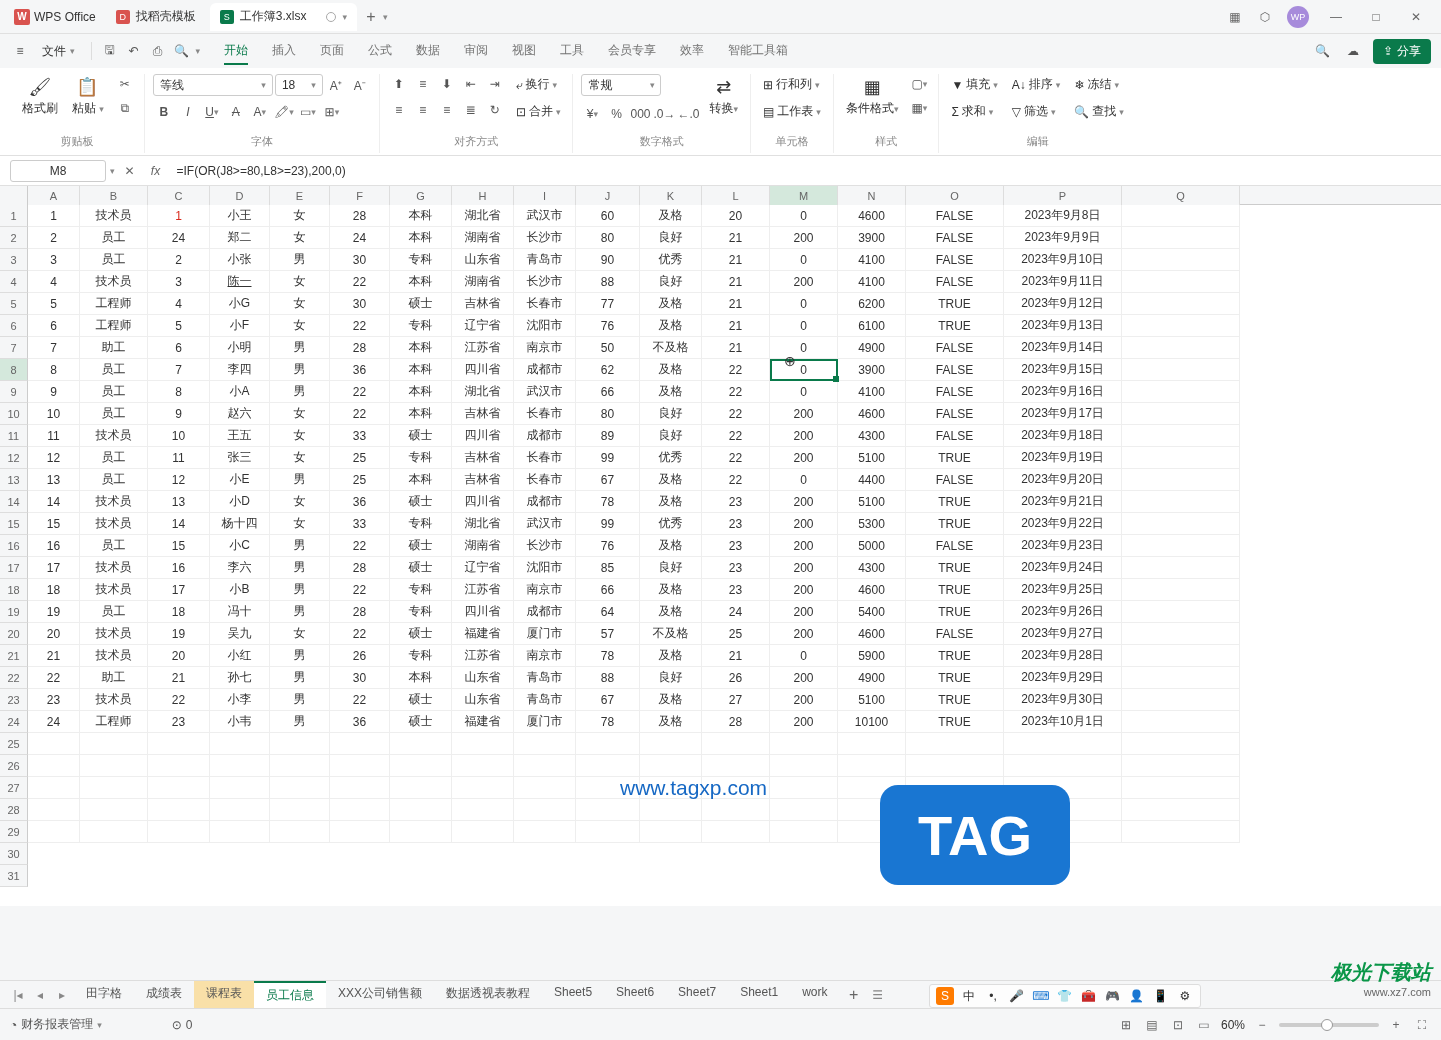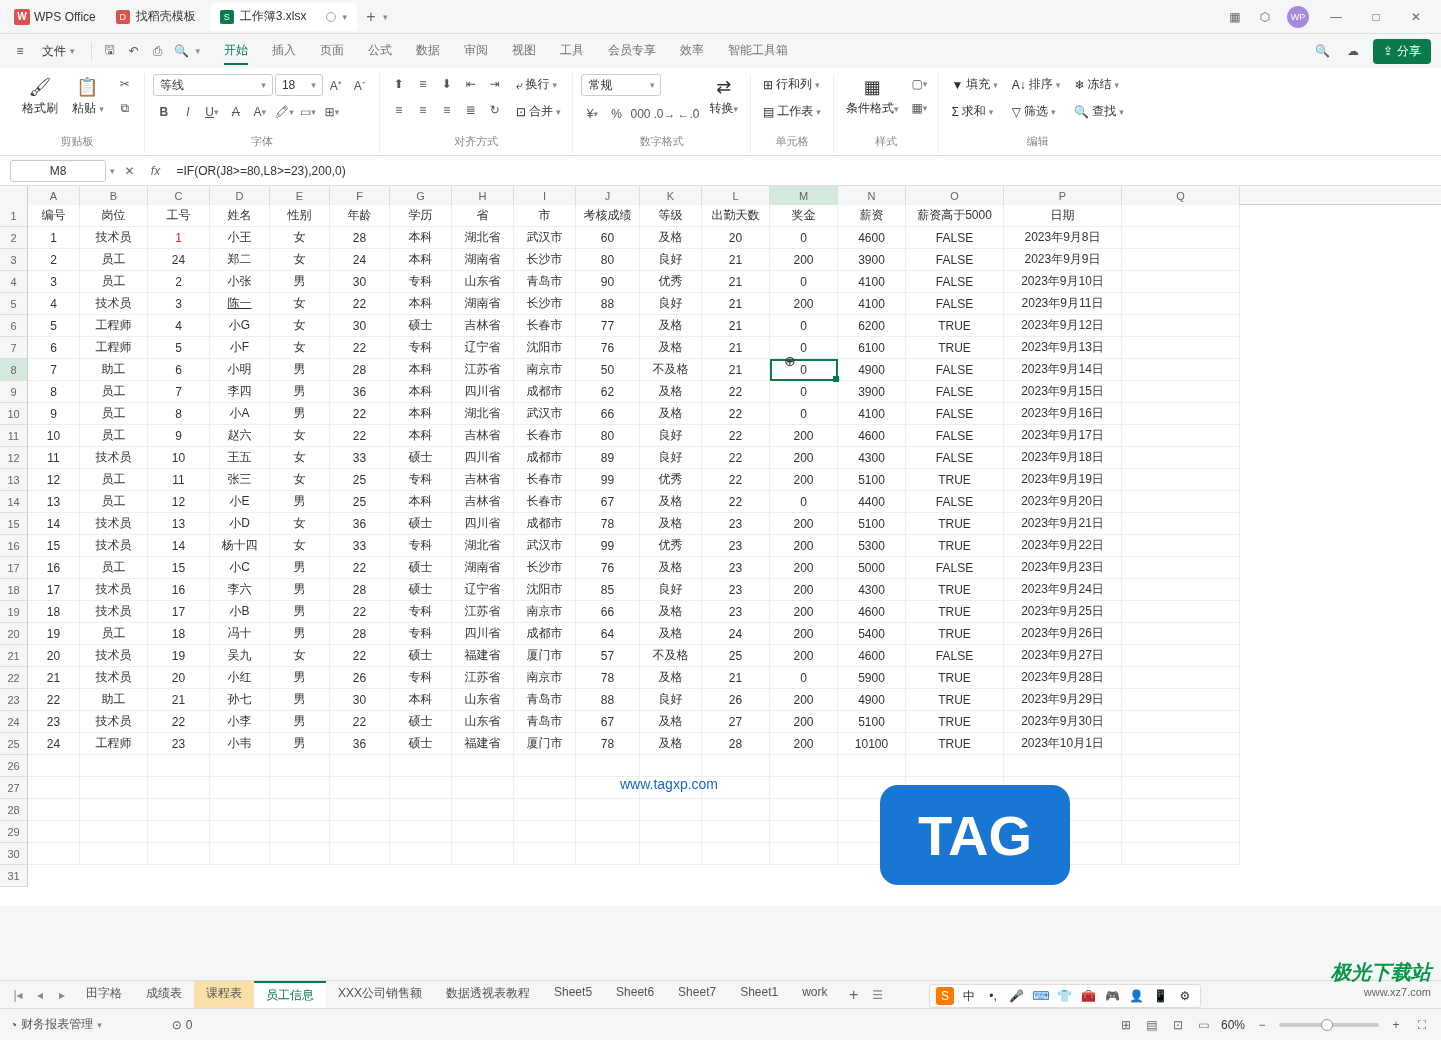--- a/index.html
+++ b/index.html
@@ -53,21 +53,21 @@
 .row-h.sel{background:#d4e8dc}
 .cells{position:relative}
 .data-row{display:flex;height:22px}
 .cell{border-right:1px solid #eee;border-bottom:1px solid #eee;display:flex;align-items:center;justify-content:center;font-size:12px;padding:0 2px;overflow:hidden;white-space:nowrap}
 .merged-title{justify-content:center;flex:1}
 .sel-cell{position:absolute;border:2px solid #0a7a4b;pointer-events:none;z-index:5}
 .sel-handle{position:absolute;width:6px;height:6px;background:#0a7a4b;bottom:-3px;right:-3px}
 .cursor-plus{position:absolute;font-size:14px;color:#333;z-index:6}
 .watermark{position:absolute;left:620px;top:780px;z-index:10}
 .wm1{font-size:46px;font-weight:bold;color:#d9291c;font-family:SimHei}
-.wm2{font-size:14px;color:#1668c4;margin-top:-4px}
+.wm2{font-size:21px;color:#1668c4;margin-top:-4px}
 .tag-badge{position:absolute;left:880px;top:785px;width:190px;height:100px;background:#1976d2;border-radius:18px;display:flex;align-items:center;justify-content:center;color:#fff;font-size:56px;font-weight:bold;z-index:10}
 .jg-badge{position:absolute;right:10px;bottom:42px;z-index:10;text-align:right}
 .jg1{font-size:20px;font-weight:bold;color:#0a9648;font-style:italic}
 .jg2{font-size:11px;color:#666}
 .sheet-tabs{position:absolute;bottom:32px;left:0;right:0;height:28px;background:#f5f6f7;border-top:1px solid #ddd;display:flex;align-items:center;padding:0 8px;gap:2px}
 .st-nav{width:20px;height:20px;display:flex;align-items:center;justify-content:center;color:#888}
 .sheet-tab{padding:4px 12px;cursor:pointer;color:#555;border-radius:0}
 .sheet-tab.active{background:#fff;color:#0a7a4b;border-top:2px solid #0a7a4b}
 .sheet-tab.hl{background:#f9e0a8}
 .st-add{width:24px;height:24px;display:flex;align-items:center;justify-content:center;color:#666;font-size:16px}
@@ -350,39 +350,20 @@
         <div class="row-h">25</div>
         <div class="row-h">26</div>
         <div class="row-h">27</div>
         <div class="row-h">28</div>
         <div class="row-h">29</div>
         <div class="row-h">30</div>
         <div class="row-h">31</div>
       </div>
     <div class="cells" id="cells">
         <div class="data-row">
-          <div class="cell" style="width: 52px;">编号</div>
-          <div class="cell" style="width: 68px;">岗位</div>
-          <div class="cell" style="width: 62px;">工号</div>
-          <div class="cell" style="width: 60px;">姓名</div>
-          <div class="cell" style="width: 60px;">性别</div>
-          <div class="cell" style="width: 60px;">年龄</div>
-          <div class="cell" style="width: 62px;">学历</div>
-          <div class="cell" style="width: 62px;">省</div>
-          <div class="cell" style="width: 62px;">市</div>
-          <div class="cell" style="width: 64px;">考核成绩</div>
-          <div class="cell" style="width: 62px;">等级</div>
-          <div class="cell" style="width: 68px;">出勤天数</div>
-          <div class="cell" style="width: 68px;">奖金</div>
-          <div class="cell" style="width: 68px;">薪资</div>
-          <div class="cell" style="width: 98px;">薪资高于5000</div>
-          <div class="cell" style="width: 118px;">日期</div>
-          <div class="cell" style="width: 118px;"></div>
-        </div>
-        <div class="data-row">
           <div class="cell" style="width: 52px;">1</div>
           <div class="cell" style="width: 68px;">技术员</div>
           <div class="cell red" style="width: 62px;">1</div>
           <div class="cell" style="width: 60px;">小王</div>
           <div class="cell" style="width: 60px;">女</div>
           <div class="cell" style="width: 60px;">28</div>
           <div class="cell" style="width: 62px;">本科</div>
           <div class="cell" style="width: 62px;">湖北省</div>
           <div class="cell" style="width: 62px;">武汉市</div>
           <div class="cell" style="width: 64px;">60</div>

